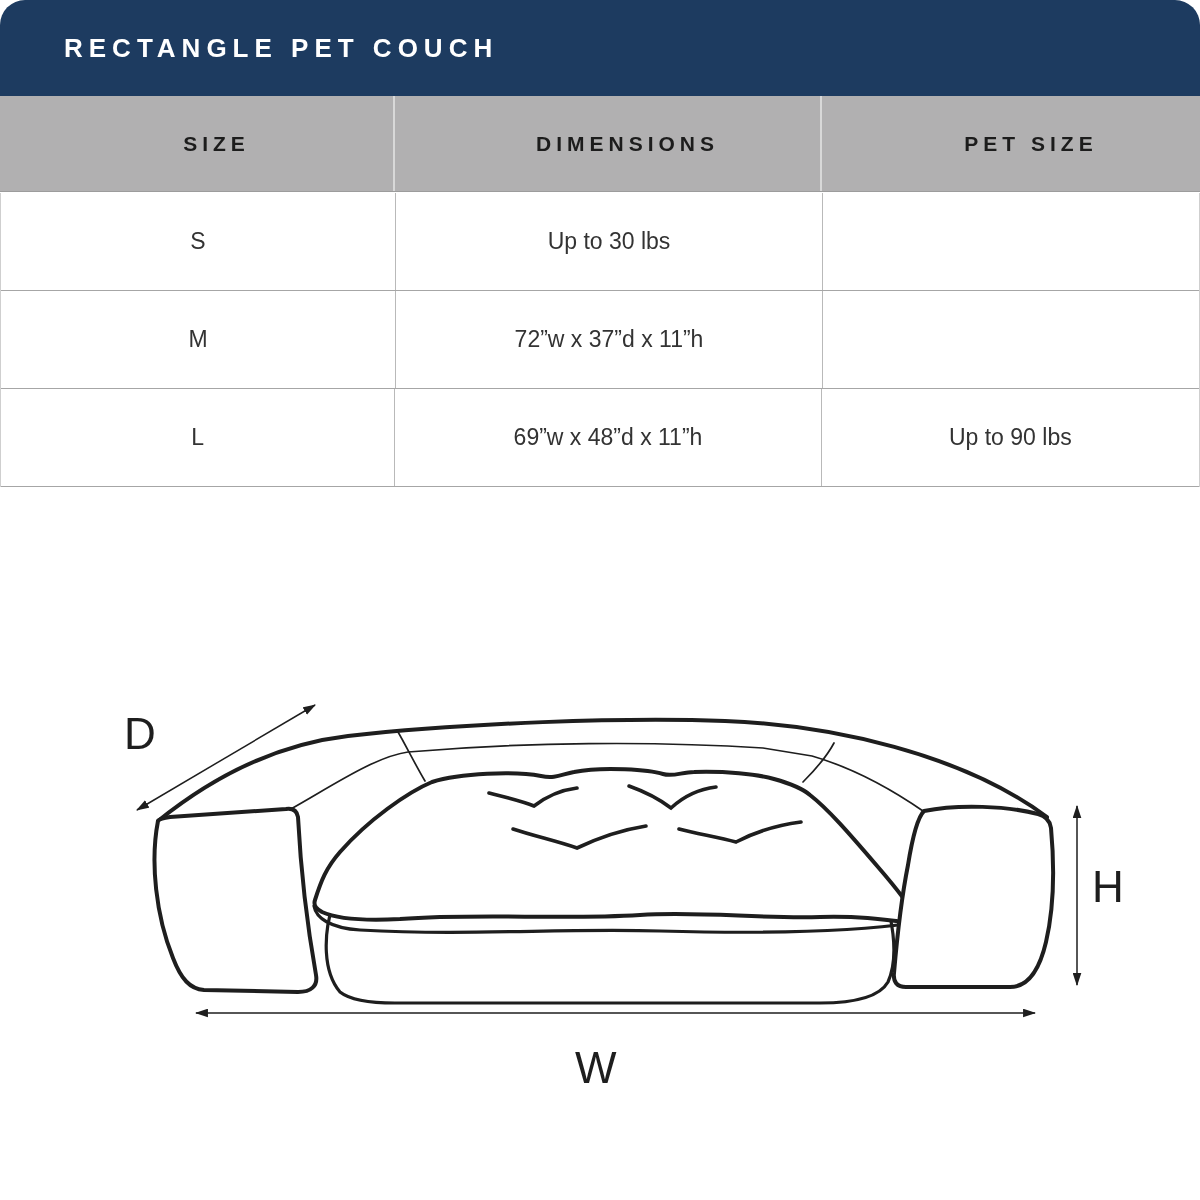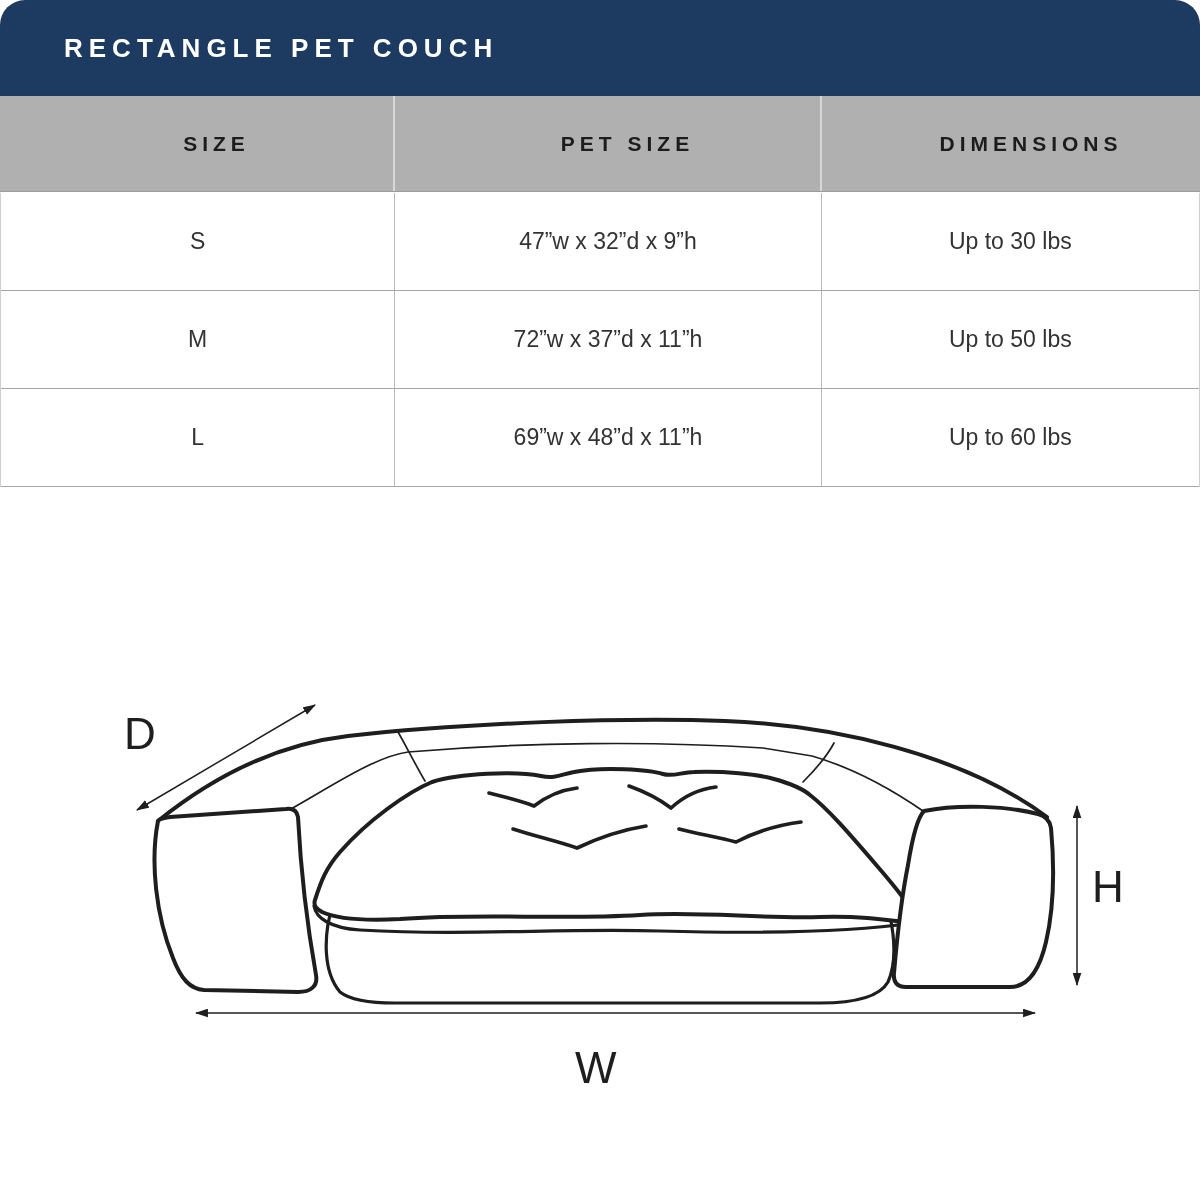--- a/index.html
+++ b/index.html
@@ -66,39 +66,37 @@
 <body>
 
 <div class="page">
 
   <header class="title-bar">
     <h1>RECTANGLE PET COUCH</h1>
   </header>
 
   <div class="thead">
     <div class="cell">SIZE</div>
+    <div class="cell">DIMENSIONS</div>
     <div class="cell">PET SIZE</div>
-    <div class="cell">DIMENSIONS</div>
   </div>
 
   <div class="tbody">
     <div class="row">
       <div class="cell">S</div>
-      <div class="cell">47”w x 32”d x 9”h</div>
       <div class="cell">Up to 30 lbs</div>
     </div>
     <div class="row">
       <div class="cell">M</div>
       <div class="cell">72”w x 37”d x 11”h</div>
-      <div class="cell">Up to 50 lbs</div>
     </div>
     <div class="row">
       <div class="cell">L</div>
       <div class="cell">69”w x 48”d x 11”h</div>
-      <div class="cell">Up to 60 lbs</div>
+      <div class="cell">Up to 90 lbs</div>
     </div>
   </div>
 
 
   <div class="diagram">
     <svg width="1200" height="560" viewBox="0 0 1200 560">
       <defs>
         <marker id="arw" viewBox="0 0 12 8" refX="11" refY="4" markerWidth="13" markerHeight="9" orient="auto-start-reverse" markerUnits="userSpaceOnUse">
           <path d="M0,0 L12,4 L0,8 Z" fill="#1e1e1e"></path>
         </marker>

